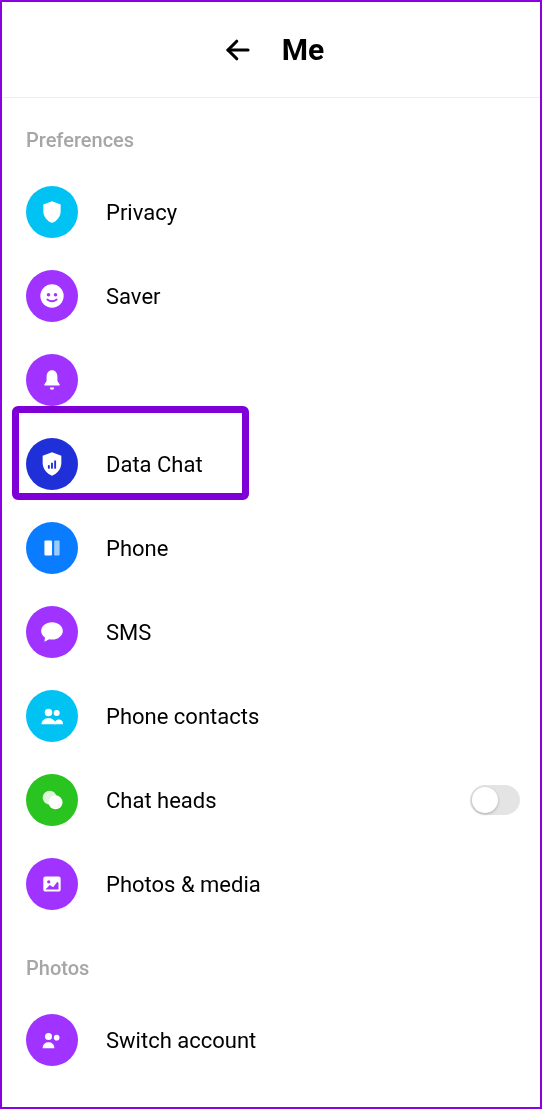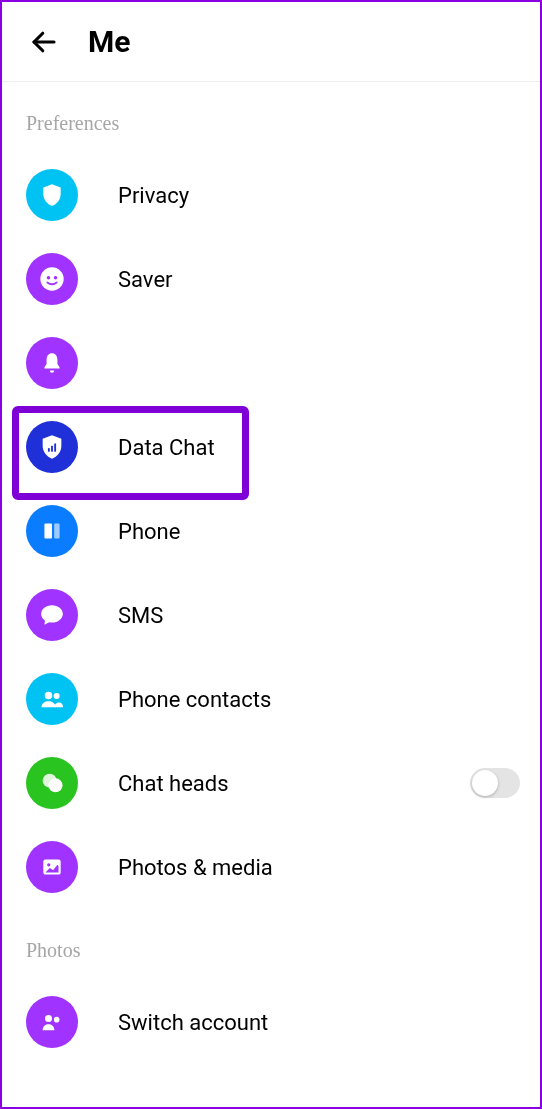--- a/index.html
+++ b/index.html
@@ -8,23 +8,24 @@
     background: #fff;
     width: 542px;
     height: 1109px;
     border: 2px solid #8a00e0;
     overflow: hidden;
     position: relative;
   }
   .header {
     display: flex;
     align-items: center;
-    height: 80px;
+    height: 96px;
     padding: 8px 22px;
     border-bottom: 1px solid #eee;
+    justify-content: center;
   }
   .back {
     width: 40px;
     height: 40px;
     display: flex;
     align-items: center;
     justify-content: center;
     cursor: pointer;
   }
   .title {
@@ -34,29 +35,27 @@
     color: #000;
   }
   .content {
     padding: 0 0 0 0;
   }
   .section-header {
     color: #a6a6a6;
     font-size: 20px;
     font-weight: 500;
     padding: 30px 24px 18px 24px;
-    font-family: Liberation Serif, serif;
   }
   .row {
     display: flex;
     align-items: center;
     padding: 16px 20px 16px 24px;
     cursor: pointer;
     position: relative;
-    gap: 12px;
   }
   .icon-circle {
     width: 52px;
     height: 52px;
     border-radius: 50%;
     display: flex;
     align-items: center;
     justify-content: center;
     flex-shrink: 0;
   }

